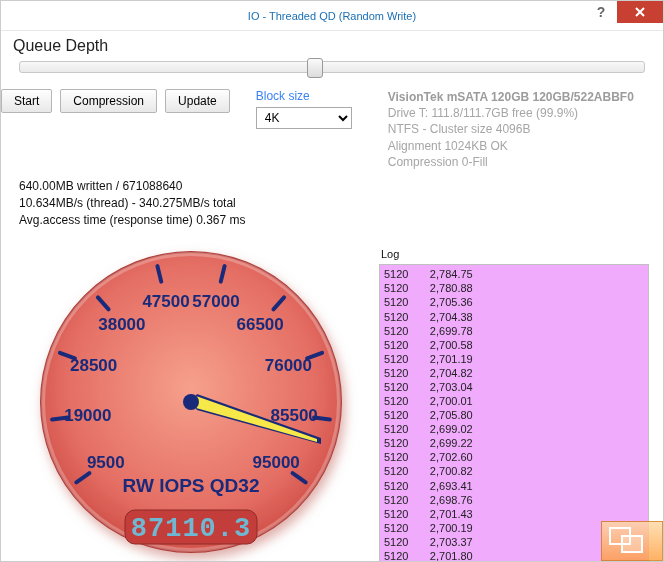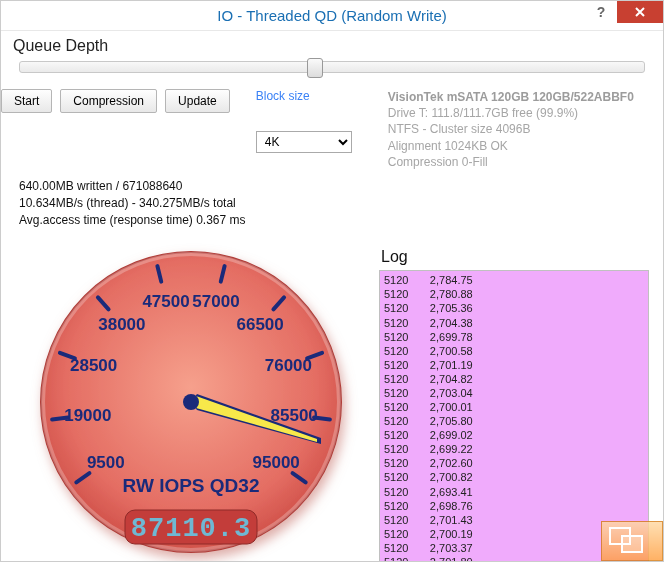--- a/index.html
+++ b/index.html
@@ -1,39 +1,39 @@
 <!DOCTYPE html>
 <html><head>
 <meta charset="utf-8">
 <style>
   * { box-sizing: border-box; margin: 0; padding: 0; }
   body { font-family: "Segoe UI", Tahoma, sans-serif; font-size: 12px; background: #fff; width: 664px; height: 562px; overflow: hidden; border: 1px solid #ccc; position: relative; }
   .titlebar { height: 30px; background: #fff; display: flex; align-items: center; justify-content: center; position: relative; border-bottom: 1px solid #e8e8e8; }
-  .titlebar .title { color: #1a6fb3; font-size: 15px; }
+  .titlebar .title { color: #1a6fb3; font-size: 11px; }
   .titlebar .controls { position: absolute; right: 0; top: 0; display: flex; }
   .titlebar .btn { width: 46px; height: 22px; display: flex; align-items: center; justify-content: center; font-size: 14px; color: #555; }
   .titlebar .btn.help { width: 32px; font-weight: bold; color: #666;}
   .titlebar .btn.close { background: #c84031; color: #fff; font-weight: bold; }
   .section-label { padding: 6px 12px 2px; color: #222; font-size: 16px; }
   .slider-wrap { padding: 4px 18px 10px; }
   .slider-track { height: 12px; background: linear-gradient(#f8f8f8,#eaeaea); border: 1px solid #c8c8c8; border-radius: 3px; position: relative; }
   .slider-thumb { position: absolute; top: -4px; left: 46%; width: 16px; height: 20px; background: linear-gradient(#fafafa,#dcdcdc); border: 1px solid #999; border-radius: 3px; }
   .controls-row { display: flex; align-items: flex-start; padding: 6px 0 4px; gap: 8px; }
   .winbtn { background: linear-gradient(#fefefe,#e8e8e8); border: 1px solid #b5b5b5; padding: 4px 12px; font-size: 12px; border-radius: 2px; cursor: pointer; }
   .blocksize { margin-left: 18px; }
   .blocksize label { display: block; font-size: 12px; margin-bottom: 4px; color: #3b82f6;}
-  .blocksize select { width: 96px; height: 22px; border: 1px solid #aaa; background: #fff; font-size: 12px; padding-left: 4px; margin-top: 24px;}
+  .blocksize select { width: 96px; height: 22px; border: 1px solid #aaa; background: #fff; font-size: 12px; padding-left: 4px;}
   .driveinfo { margin-left: 28px; color: #a6a6a6; font-size: 12px; line-height: 1.35; }
   .driveinfo .name { font-weight: bold; color: #9c9c9c; }
   .stats { padding: 4px 18px 0; color: #111; font-size: 12px; line-height: 1.4;}
   .lower { display: flex; padding: 8px 14px 10px; gap: 14px; }
   .gauge-wrap { width: 350px; height: 330px; position: relative; flex: 0 0 350px; }
   .gauge { position: absolute; left: 6px; top: 6px; }
   .log-area { flex: 1; display: flex; flex-direction: column; }
-  .log-area .loglabel { font-size: 16px; color: #111; margin: 12px 0 4px 2px; }
+  .log-area .loglabel { font-size: 11px; color: #111; margin: 12px 0 4px 2px; }
   .logbox { border: 1px solid #c0c0c0; height: 300px; overflow-y: scroll; background: #f0abfc; padding: 2px 4px; font-size: 11px; font-family: "Segoe UI", Tahoma, sans-serif; position: relative;}
   .logrow { white-space: pre; line-height: 1.28; color: #222;}
   .logbox::-webkit-scrollbar { width: 16px; }
   .logbox::-webkit-scrollbar-track { background: #f0f0f0; border-left: 1px solid #ddd;}
   .logbox::-webkit-scrollbar-thumb { background: #c8c8c8; border: 1px solid #aaa;}
   .watermark { position: absolute; bottom: 0px; right: 0px; width: 62px; height: 40px; }
   .watermark .bg { position:absolute; inset:0; background: linear-gradient(#ffd8a0,#ff9f3f); border:1px solid #d57a10; opacity:0.8;}
   .watermark .sq { position:absolute; left:8px; top:6px; width:22px; height:18px; border:2px solid #fff; background:transparent;}
   .watermark .sq2{ position:absolute; left:20px; top:14px; width:22px; height:18px; border:2px solid #fff; background:rgba(255,255,255,0.25);}
 </style>

